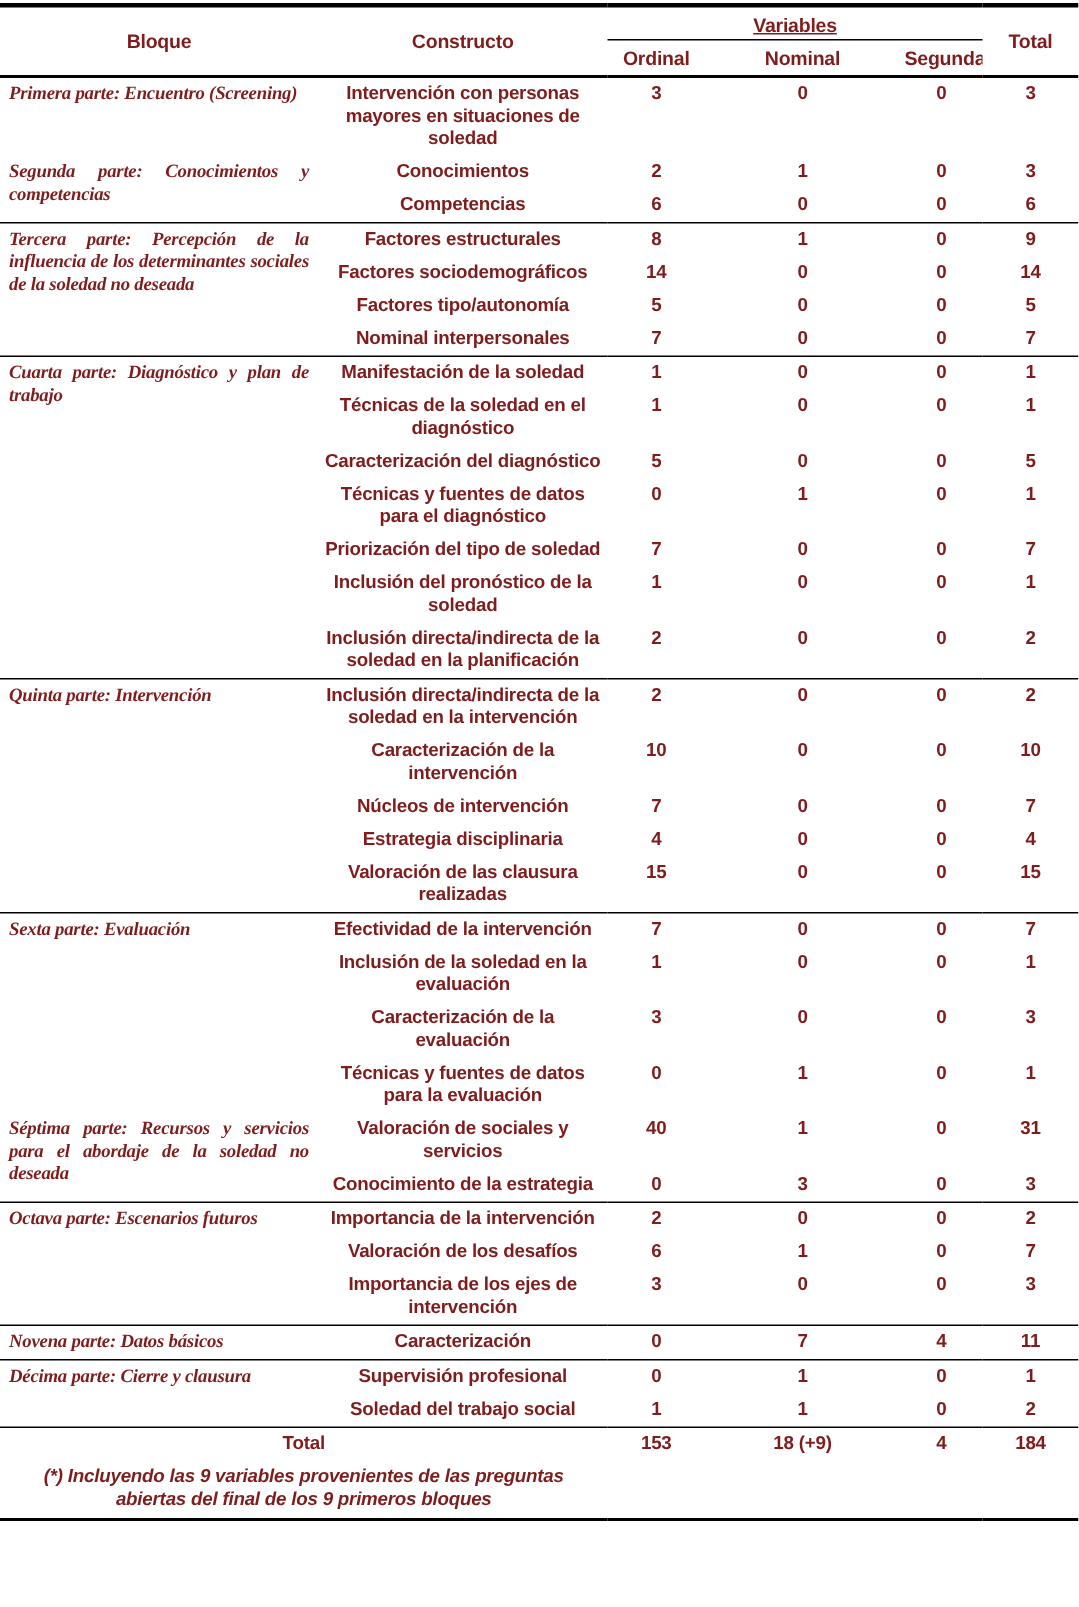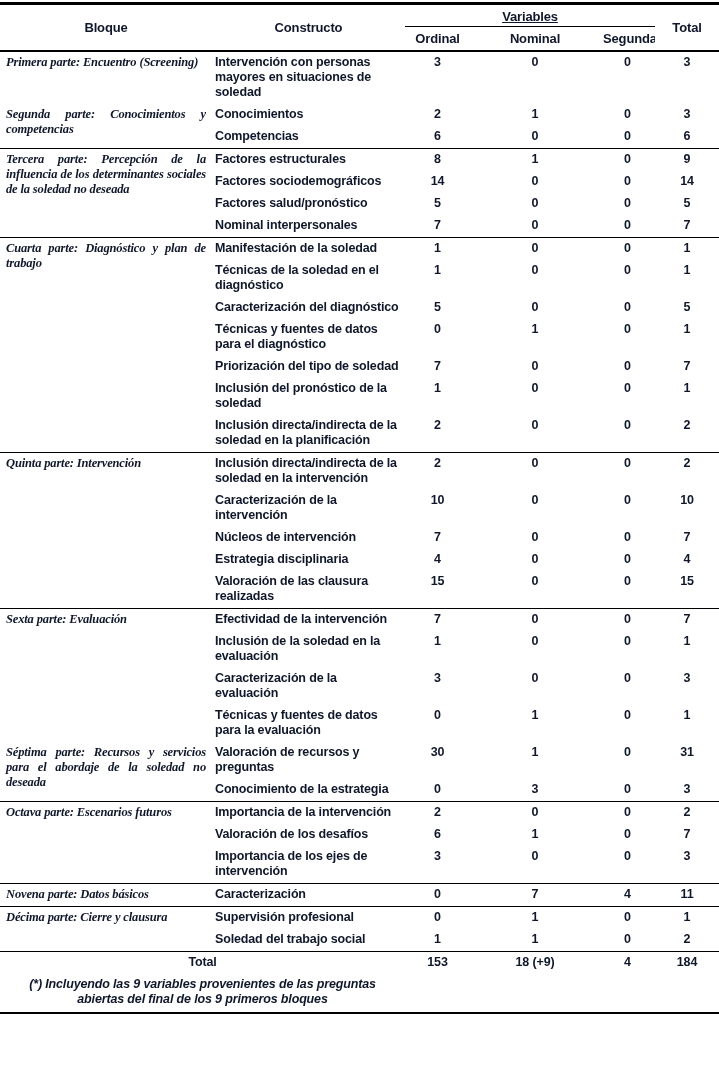--- a/index.html
+++ b/index.html
@@ -15,21 +15,21 @@
   table.main {
     border-collapse: collapse;
     table-layout: fixed;
     width: 719px;
     border-top: 3px solid #000000;
     font-family: "Liberation Sans", "DejaVu Sans", sans-serif;
     font-weight: 700;
     font-size: 12.5px;
     line-height: 15px;
     letter-spacing: -0.15px;
-    color: #0f172a;
+    color: #7f1d1d;
   }
   th, td {
     padding: 3px 3px 4px 3px;
     vertical-align: top;
     overflow: hidden;
   }
   thead th {
     text-align: center;
     vertical-align: middle;
     font-size: 13px;
@@ -45,21 +45,21 @@
     border-bottom: 2px solid #000000;
   }
   td.bloque {
     text-align: justify;
     font-style: italic;
     padding-left: 6px;
     padding-right: 6px;
     font-family: Liberation Serif, serif;
   }
   td.constructo {
-    text-align: left;
+    text-align: center;
   }
   td.num {
     text-align: center;
   }
   tr.sep td {
     border-top: 1.5px solid #000000;
   }
   tr.total-row td {
     border-top: 1.5px solid #000000;
     text-align: center;
@@ -138,21 +138,21 @@
           <td class="num">9</td>
         </tr>
         <tr>
           <td class="constructo">Factores sociodemográficos</td>
           <td class="num">14</td>
           <td class="num">0</td>
           <td class="num">0</td>
           <td class="num">14</td>
         </tr>
         <tr>
-          <td class="constructo">Factores salud/pronóstico</td>
+          <td class="constructo">Factores tipo/autonomía</td>
           <td class="num">5</td>
           <td class="num">0</td>
           <td class="num">0</td>
           <td class="num">5</td>
         </tr>
         <tr>
           <td class="constructo">Nominal interpersonales</td>
           <td class="num">7</td>
           <td class="num">0</td>
           <td class="num">0</td>
@@ -268,22 +268,22 @@
         </tr>
         <tr>
           <td class="constructo">Técnicas y fuentes de datos para la evaluación</td>
           <td class="num">0</td>
           <td class="num">1</td>
           <td class="num">0</td>
           <td class="num">1</td>
         </tr>
         <tr>
           <td class="bloque" rowspan="2">Séptima parte: Recursos y servicios para el abordaje de la soledad no deseada</td>
-          <td class="constructo">Valoración de recursos y preguntas</td>
-          <td class="num">30</td>
+          <td class="constructo">Valoración de sociales y servicios</td>
+          <td class="num">40</td>
           <td class="num">1</td>
           <td class="num">0</td>
           <td class="num">31</td>
         </tr>
         <tr>
           <td class="constructo">Conocimiento de la estrategia</td>
           <td class="num">0</td>
           <td class="num">3</td>
           <td class="num">0</td>
           <td class="num">3</td>

